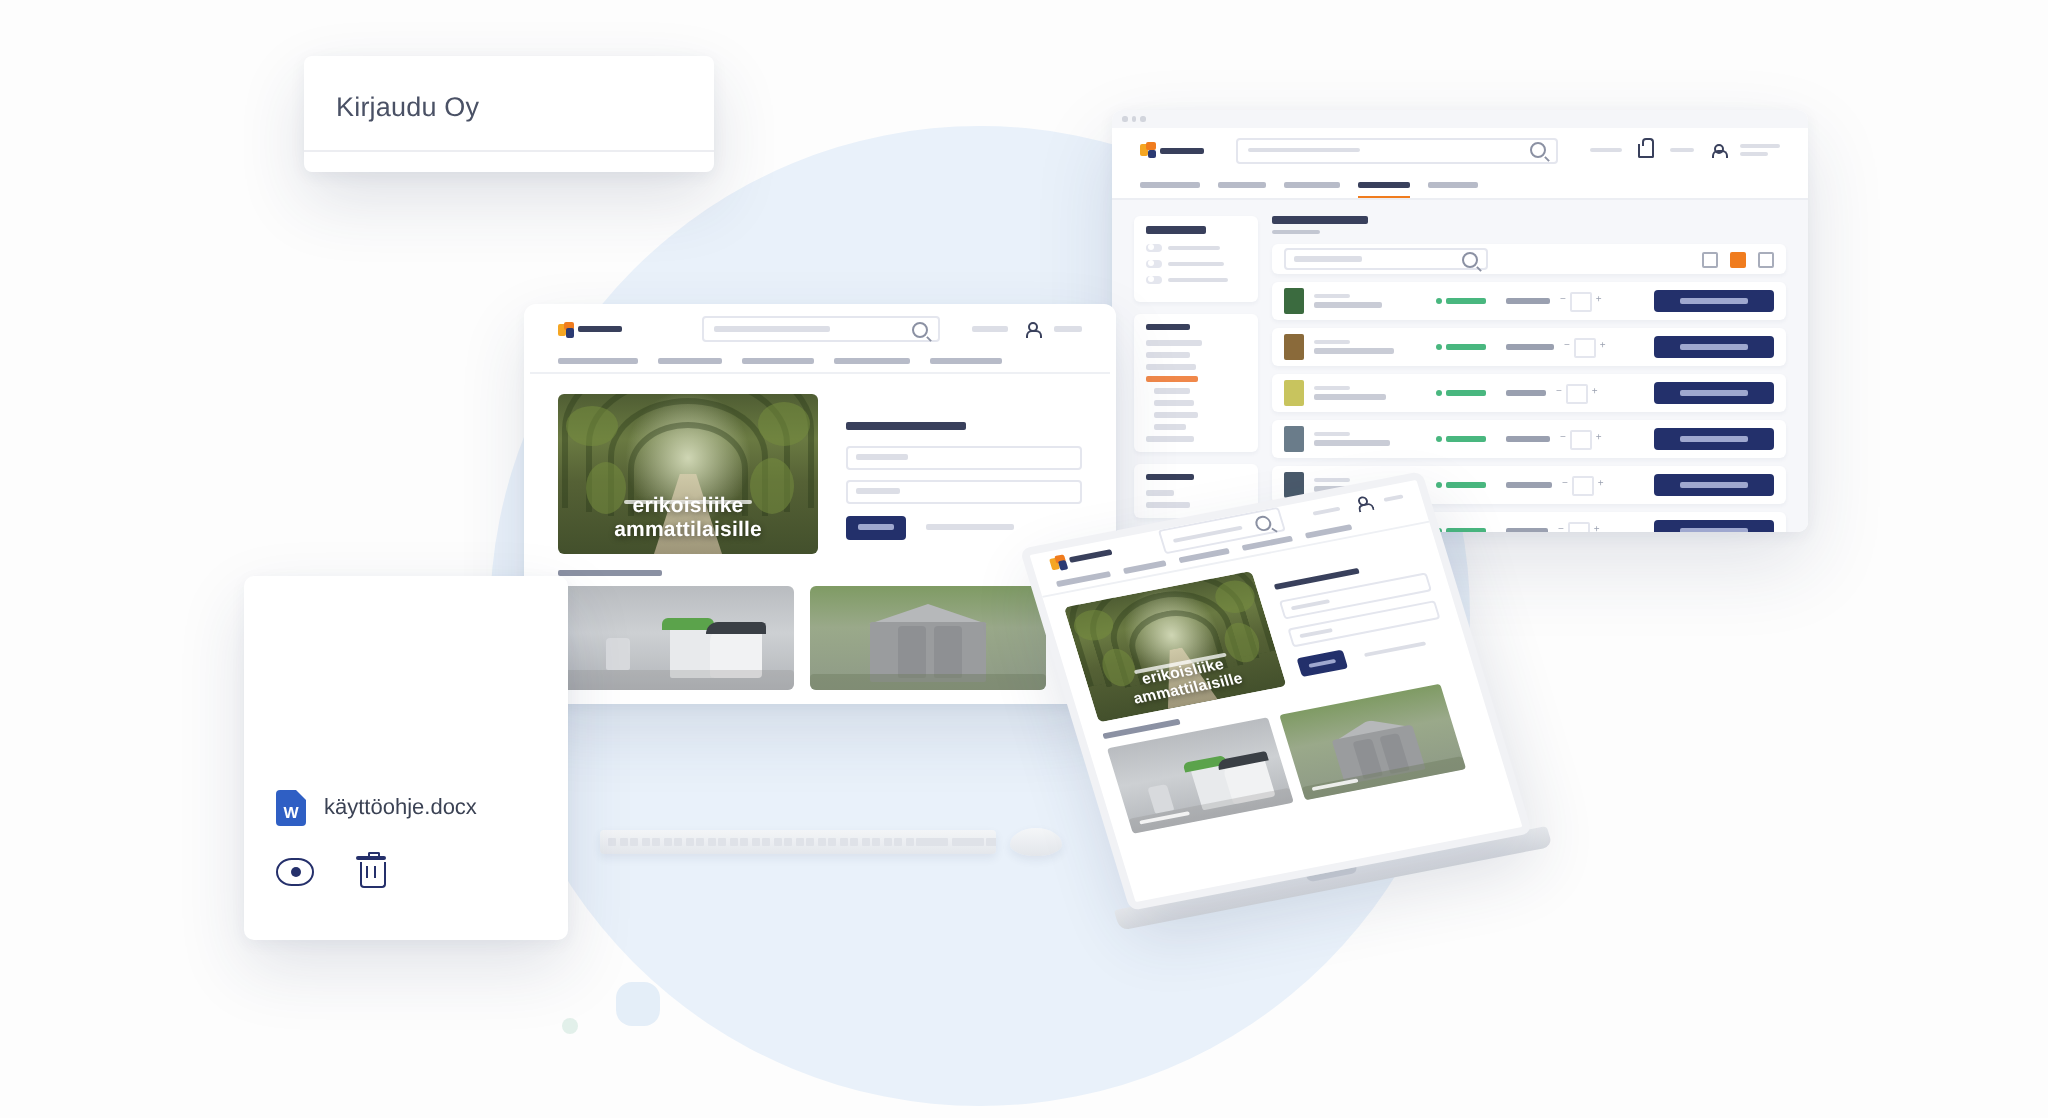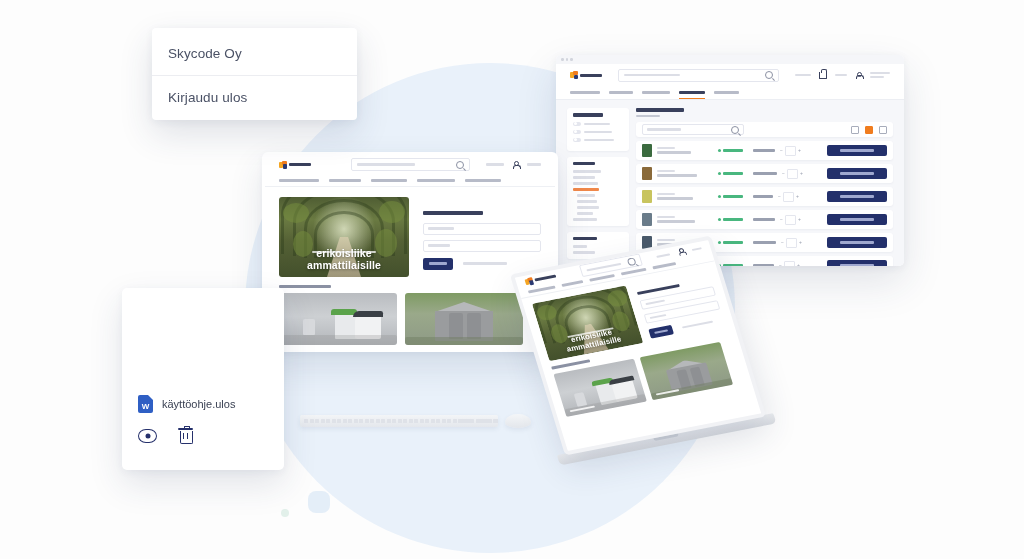--- a/index.html
+++ b/index.html
@@ -621,34 +621,31 @@
             <span class="bin" style="left:0;bottom:0;width:84px;height:7px;background:rgba(110,125,95,.45)"></span>
             <span class="bar" style="position:absolute;left:5px;bottom:4px;width:24px;height:2px;background:rgba(255,255,255,.85)"></span>
           </div>
         </div>
       </div>
     </div>
   </div>
 
   <div class="menu">
     <div class="menu-item">
-      <span>Skycode Oy</span>
+      <span>Kirjaudu Oy</span>
     </div>
     <div class="menu-sep"></div>
-    <div class="menu-item">
-      <span>Kirjaudu ulos</span>
-    </div>
   </div>
 
   <div class="filecard">
     <div class="file-row">
       <span class="docicon">
           <span>W</span>
         </span>
-      <span class="file-name">käyttöohje.ulos</span>
+      <span class="file-name">käyttöohje.docx</span>
     </div>
     <div class="file-actions">
       <span class="eye"></span>
       <span class="trash">
           <i class="hdl"></i>
           <i class="lid"></i>
           <i class="can"></i>
           <i class="l1"></i>
           <i class="l2"></i>
         </span>

